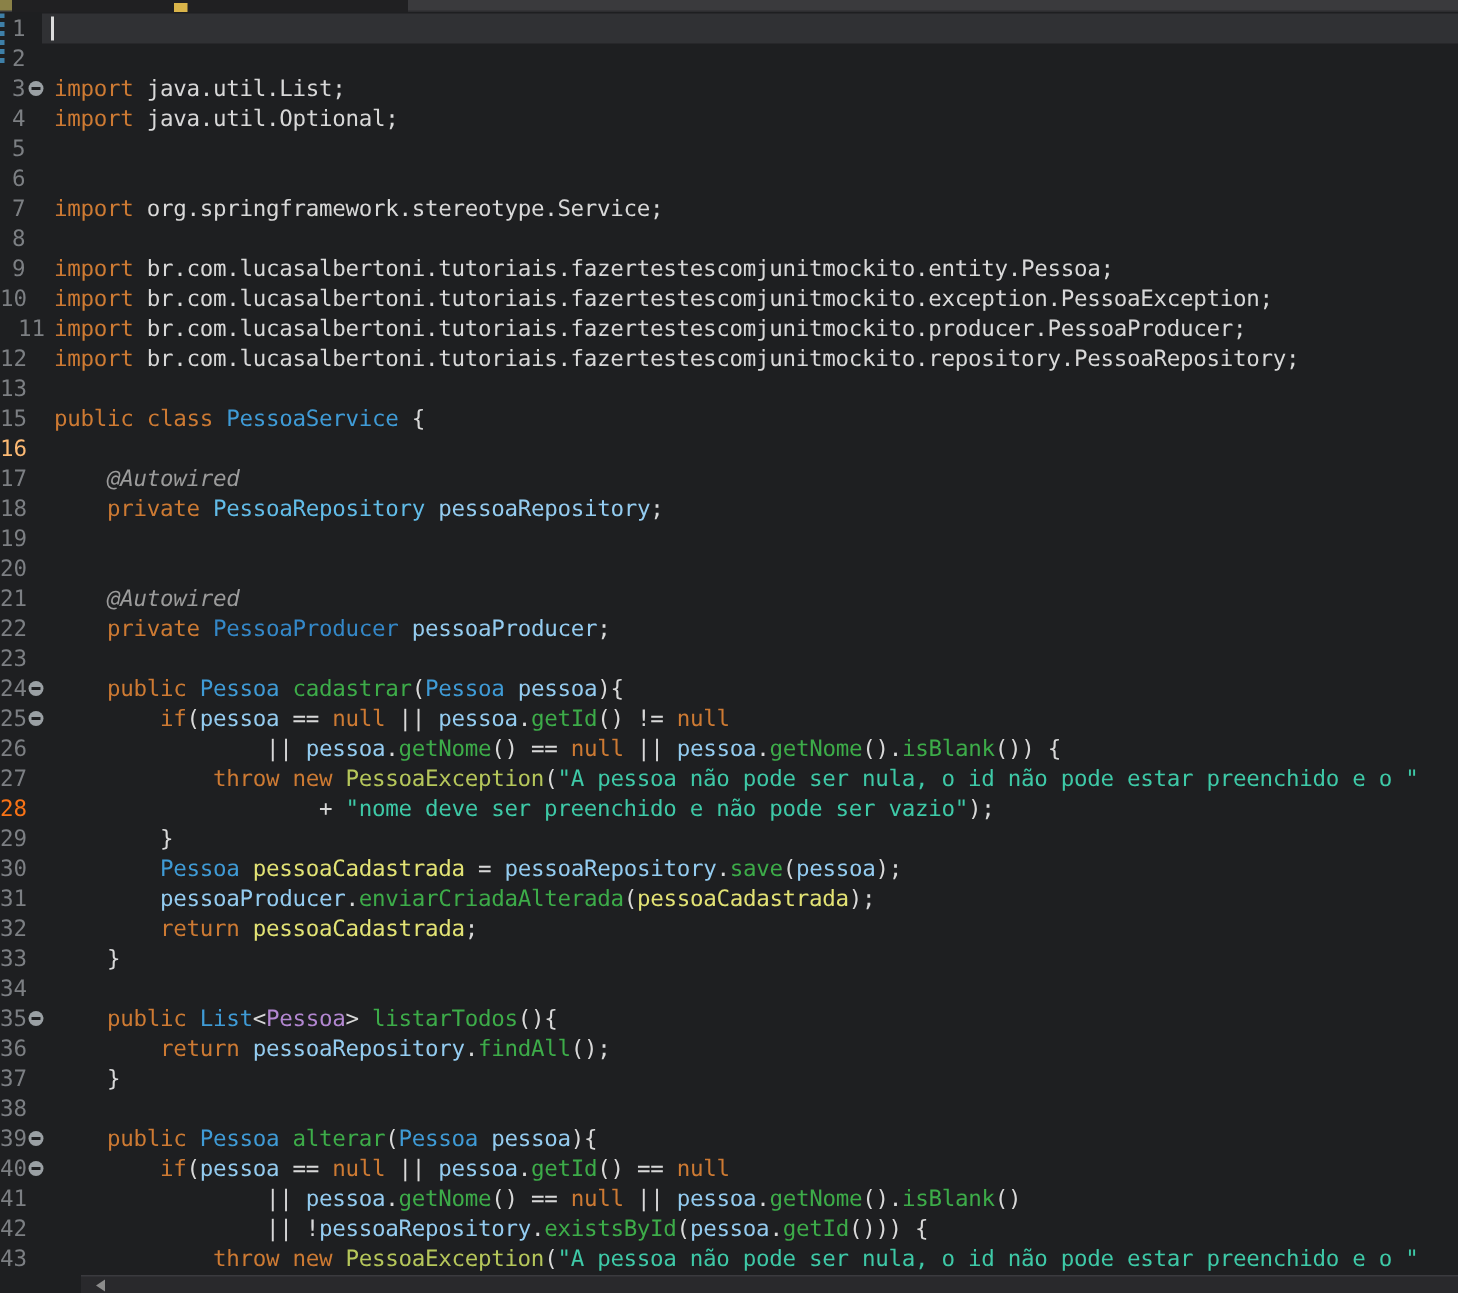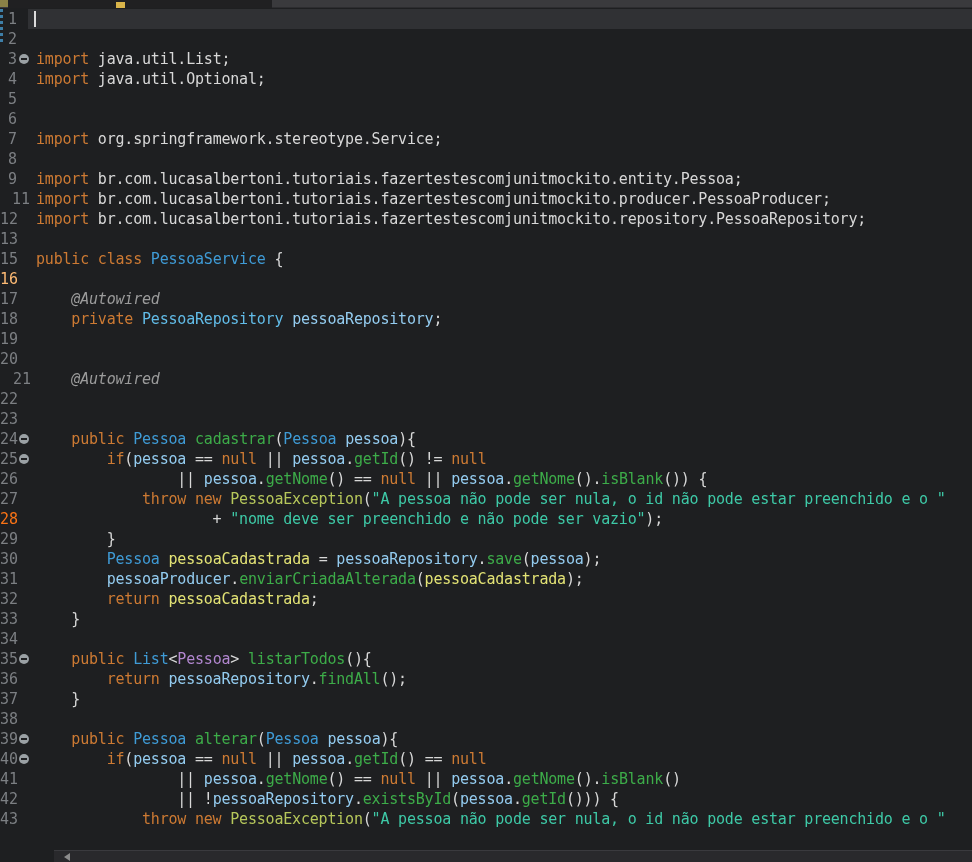--- a/index.html
+++ b/index.html
@@ -54,31 +54,32 @@
     <div class="code">
         <div class="line"><span class="ln" style="color: rgb(124, 127, 131);">1</span></div>
         <div class="line"><span class="ln" style="color: rgb(124, 127, 131);">2</span><span class="txt"></span></div>
         <div class="line"><span class="ln" style="color: rgb(124, 127, 131);">3</span><span class="marker" style="background: rgb(154, 160, 164);"></span><span class="txt"><span style="color: rgb(205, 122, 51);">import</span><span style="color: rgb(216, 216, 216);"> java.util.List;</span></span></div>
         <div class="line"><span class="ln" style="color: rgb(124, 127, 131);">4</span><span class="txt"><span style="color: rgb(205, 122, 51);">import</span><span style="color: rgb(216, 216, 216);"> java.util.Optional;</span></span></div>
         <div class="line"><span class="ln" style="color: rgb(124, 127, 131);">5</span><span class="txt"></span></div>
         <div class="line"><span class="ln" style="color: rgb(124, 127, 131);">6</span></div>
         <div class="line"><span class="ln" style="color: rgb(124, 127, 131);">7</span><span class="txt"><span style="color: rgb(205, 122, 51);">import</span><span style="color: rgb(216, 216, 216);"> org.springframework.stereotype.Service;</span></span></div>
         <div class="line"><span class="ln" style="color: rgb(124, 127, 131);">8</span><span class="txt"></span></div>
         <div class="line"><span class="ln" style="color: rgb(124, 127, 131);">9</span><span class="txt"><span style="color: rgb(205, 122, 51);">import</span><span style="color: rgb(216, 216, 216);"> br.com.lucasalbertoni.tutoriais.fazertestescomjunitmockito.entity.Pessoa;</span></span></div>
+        <div class="line"><span class="ln" style="color: rgb(124, 127, 131);">10</span><span class="txt"><span style="color: rgb(205, 122, 51);">import</span><span style="color: rgb(216, 216, 216);"> br.com.lucasalbertoni.tutoriais.fazertestescomjunitmockito.exception.PessoaException;</span></span></div>
         <div class="line"><span class="ln" style="color: rgb(124, 127, 131); margin-left: 12px;">11</span><span class="txt"><span style="color: rgb(205, 122, 51);">import</span><span style="color: rgb(216, 216, 216);"> br.com.lucasalbertoni.tutoriais.fazertestescomjunitmockito.producer.PessoaProducer;</span></span></div>
         <div class="line"><span class="ln" style="color: rgb(124, 127, 131);">12</span><span class="txt"><span style="color: rgb(205, 122, 51);">import</span><span style="color: rgb(216, 216, 216);"> br.com.lucasalbertoni.tutoriais.fazertestescomjunitmockito.repository.PessoaRepository;</span></span></div>
         <div class="line"><span class="ln" style="color: rgb(124, 127, 131);">13</span><span class="txt"></span></div>
         <div class="line"><span class="ln" style="color: rgb(124, 127, 131);">15</span><span class="txt"><span style="color: rgb(205, 122, 51);">public class </span><span style="color: rgb(63, 155, 214);">PessoaService</span><span style="color: rgb(216, 216, 216);"> {</span></span></div>
         <div class="line"><span class="ln" style="color: #fdba74;">16</span><span class="txt"></span></div>
         <div class="line"><span class="ln" style="color: rgb(124, 127, 131);">17</span><span class="txt"><span style="color: rgb(155, 155, 155); font-style: italic;">    @Autowired</span></span></div>
         <div class="line"><span class="ln" style="color: rgb(124, 127, 131);">18</span><span class="txt"><span style="color: rgb(205, 122, 51);">    private </span><span style="color: rgb(98, 188, 232);">PessoaRepository</span><span style="color: rgb(216, 216, 216);"> </span><span style="color: rgb(148, 204, 240);">pessoaRepository</span><span style="color: rgb(216, 216, 216);">;</span></span></div>
         <div class="line"><span class="ln" style="color: rgb(124, 127, 131);">19</span><span class="txt"></span></div>
         <div class="line"><span class="ln" style="color: rgb(124, 127, 131);">20</span><span class="txt"></span></div>
-        <div class="line"><span class="ln" style="color: rgb(124, 127, 131); padding-left: 13px;">21</span><span class="txt"><span style="color: rgb(155, 155, 155); font-style: italic;">    @Autowired</span></span></div>
-        <div class="line"><span class="ln" style="color: rgb(124, 127, 131);">22</span></div>
+        <div class="line"><span class="ln" style="color: rgb(124, 127, 131);">21</span><span class="txt"><span style="color: rgb(155, 155, 155); font-style: italic;">    @Autowired</span></span></div>
+        <div class="line"><span class="ln" style="color: rgb(124, 127, 131);">22</span><span class="txt"><span style="color: rgb(205, 122, 51);">    private </span><span style="color: rgb(52, 136, 200);">PessoaProducer</span><span style="color: rgb(216, 216, 216);"> </span><span style="color: rgb(148, 204, 240);">pessoaProducer</span><span style="color: rgb(216, 216, 216);">;</span></span></div>
         <div class="line"><span class="ln" style="color: rgb(124, 127, 131);">23</span><span class="txt"></span></div>
         <div class="line"><span class="ln" style="color: rgb(124, 127, 131);">24</span><span class="marker" style="background: rgb(154, 160, 164);"></span><span class="txt"><span style="color: rgb(205, 122, 51);">    public </span><span style="color: rgb(63, 155, 214);">Pessoa</span><span style="color: rgb(216, 216, 216);"> </span><span style="color: rgb(61, 172, 73);">cadastrar</span><span style="color: rgb(216, 216, 216);">(</span><span style="color: rgb(63, 155, 214);">Pessoa</span><span style="color: rgb(216, 216, 216);"> </span><span style="color: rgb(148, 204, 240);">pessoa</span><span style="color: rgb(216, 216, 216);">){</span></span></div>
         <div class="line"><span class="ln" style="color: rgb(124, 127, 131);">25</span><span class="marker" style="background: rgb(154, 160, 164);"></span><span class="txt"><span style="color: rgb(205, 122, 51);">        if</span><span style="color: rgb(216, 216, 216);">(</span><span style="color: rgb(148, 204, 240);">pessoa</span><span style="color: rgb(216, 216, 216);"> == </span><span style="color: rgb(205, 122, 51);">null</span><span style="color: rgb(216, 216, 216);"> || </span><span style="color: rgb(148, 204, 240);">pessoa</span><span style="color: rgb(216, 216, 216);">.</span><span style="color: rgb(61, 172, 73);">getId</span><span style="color: rgb(216, 216, 216);">() != </span><span style="color: rgb(205, 122, 51);">null</span></span></div>
         <div class="line"><span class="ln" style="color: rgb(124, 127, 131);">26</span><span class="txt"><span style="color: rgb(216, 216, 216);">                || </span><span style="color: rgb(148, 204, 240);">pessoa</span><span style="color: rgb(216, 216, 216);">.</span><span style="color: rgb(61, 172, 73);">getNome</span><span style="color: rgb(216, 216, 216);">() == </span><span style="color: rgb(205, 122, 51);">null</span><span style="color: rgb(216, 216, 216);"> || </span><span style="color: rgb(148, 204, 240);">pessoa</span><span style="color: rgb(216, 216, 216);">.</span><span style="color: rgb(61, 172, 73);">getNome</span><span style="color: rgb(216, 216, 216);">().</span><span style="color: rgb(61, 172, 73);">isBlank</span><span style="color: rgb(216, 216, 216);">()) {</span></span></div>
         <div class="line"><span class="ln" style="color: rgb(124, 127, 131);">27</span><span class="txt"><span style="color: rgb(205, 122, 51);">            throw new </span><span style="color: rgb(182, 199, 91);">PessoaException</span><span style="color: rgb(216, 216, 216);">(</span><span style="color: rgb(62, 201, 167);">"A pessoa não pode ser nula, o id não pode estar preenchido e o "</span></span></div>
         <div class="line"><span class="ln" style="color: #f97316;">28</span><span class="txt"><span style="color: rgb(216, 216, 216);">                    + </span><span style="color: rgb(62, 201, 167);">"nome deve ser preenchido e não pode ser vazio"</span><span style="color: rgb(216, 216, 216);">);</span></span></div>
         <div class="line"><span class="ln" style="color: rgb(124, 127, 131);">29</span><span class="txt"><span style="color: rgb(216, 216, 216);">        }</span></span></div>
         <div class="line"><span class="ln" style="color: rgb(124, 127, 131);">30</span><span class="txt"><span style="color: rgb(216, 216, 216);">        </span><span style="color: rgb(63, 155, 214);">Pessoa</span><span style="color: rgb(216, 216, 216);"> </span><span style="color: rgb(227, 227, 117);">pessoaCadastrada</span><span style="color: rgb(216, 216, 216);"> = </span><span style="color: rgb(148, 204, 240);">pessoaRepository</span><span style="color: rgb(216, 216, 216);">.</span><span style="color: rgb(61, 172, 73);">save</span><span style="color: rgb(216, 216, 216);">(</span><span style="color: rgb(148, 204, 240);">pessoa</span><span style="color: rgb(216, 216, 216);">);</span></span></div>
         <div class="line"><span class="ln" style="color: rgb(124, 127, 131);">31</span><span class="txt"><span style="color: rgb(216, 216, 216);">        </span><span style="color: rgb(148, 204, 240);">pessoaProducer</span><span style="color: rgb(216, 216, 216);">.</span><span style="color: rgb(61, 172, 73);">enviarCriadaAlterada</span><span style="color: rgb(216, 216, 216);">(</span><span style="color: rgb(227, 227, 117);">pessoaCadastrada</span><span style="color: rgb(216, 216, 216);">);</span></span></div>
         <div class="line"><span class="ln" style="color: rgb(124, 127, 131);">32</span><span class="txt"><span style="color: rgb(205, 122, 51);">        return </span><span style="color: rgb(227, 227, 117);">pessoaCadastrada</span><span style="color: rgb(216, 216, 216);">;</span></span></div>

